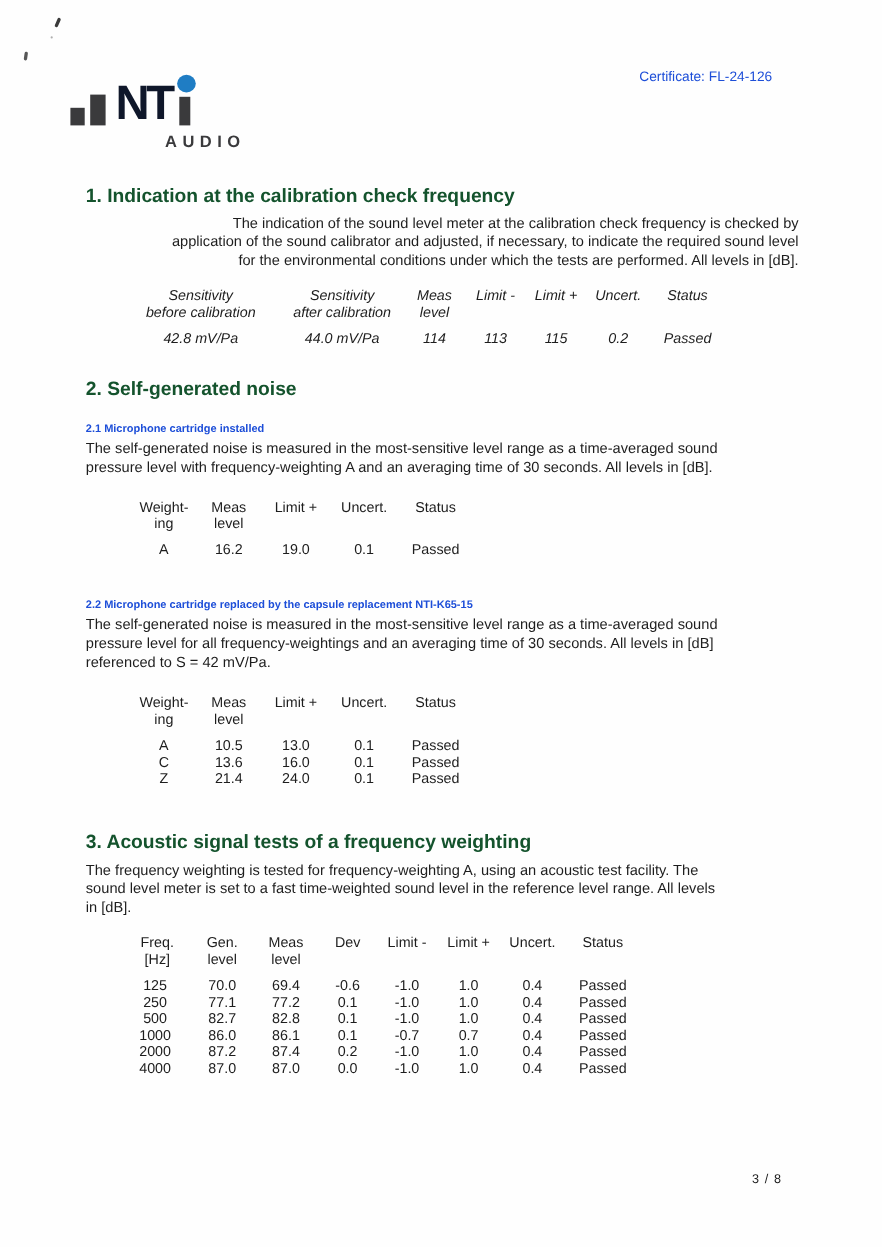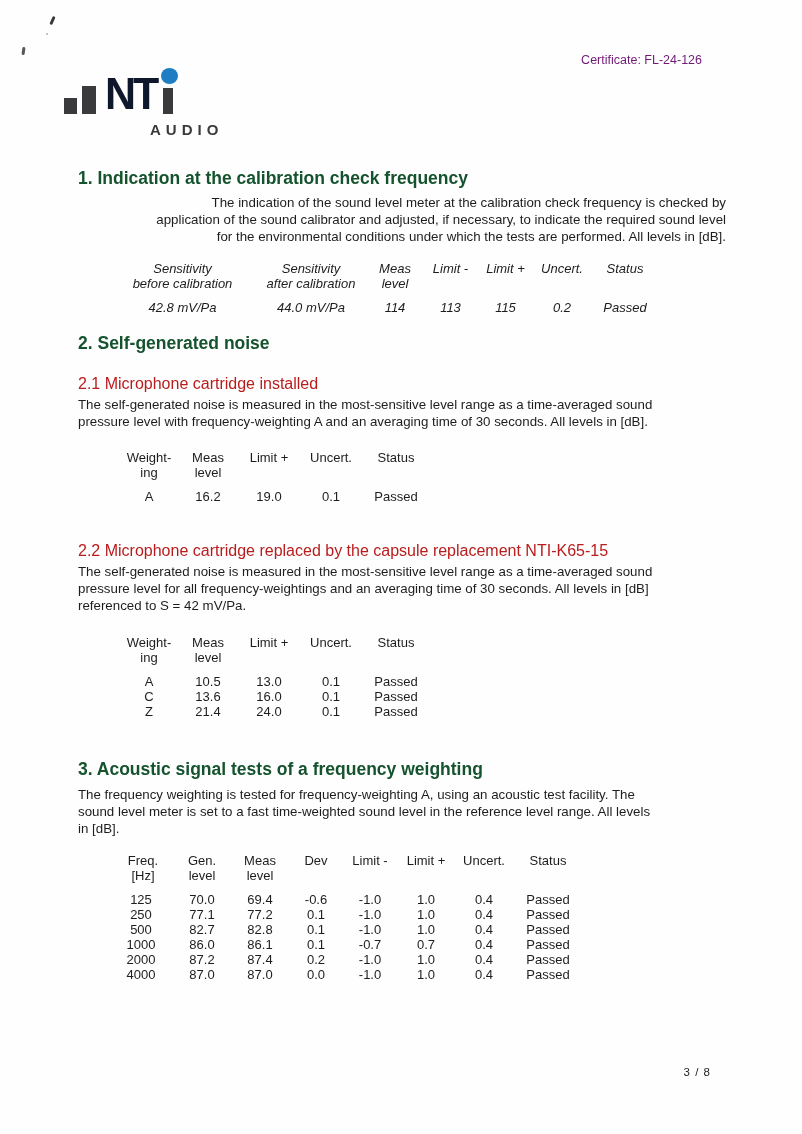--- a/index.html
+++ b/index.html
@@ -17,22 +17,22 @@
   }
 
   
   .artifact { position: absolute; background: #3a3a3a; border-radius: 2px; }
   .artifact.tick  { left: 51px; top: 16px;  width: 3px; height: 9px; transform: rotate(24deg); }
   .artifact.comma { left: 22px; top: 47px;  width: 3px; height: 8px; transform: rotate(8deg); opacity: .85; }
   .artifact.speck { left: 46px; top: 33px;  width: 2px; height: 2px; opacity: .4; }
 
   
   .certificate-no {
-    position: absolute; top: 53px; right: 100px;
-    font-size: 12.5px; color: #701a75;
+    position: absolute; top: 63px; right: 100px;
+    font-size: 12.5px; color: #1d4ed8;
   }
 
   .logo { position: absolute; left: 64px; top: 68px; width: 220px; }
   .logo-row { display: flex; align-items: flex-end; height: 46px; }
   .logo-bar { background: #3a3a3c; margin-right: 5px; }
   .logo-bar.b1 { width: 13px; height: 16px; }
   .logo-bar.b2 { width: 14px; height: 28px; }
   .logo-nt {
     font-size: 43px; font-weight: 700; color: #0f172a;
     letter-spacing: -3px; line-height: 40px; margin-left: 4px;
@@ -43,28 +43,28 @@
   .logo-i .dot  { position: absolute; left: 0px; top: 0px; width: 17px; height: 16px; background: #1f7dc4; border-radius: 50%; }
   .logo-audio {
     margin: 7px 0 0 86px;
     font-size: 15px; font-weight: bold; color: #3a3a3c; letter-spacing: 5px;
   }
 
   
   .main { position: absolute; left: 78px; top: 168px; width: 648px; }
 
   h2.sec-title { font-size: 17.5px; font-weight: bold; color: #14532d; letter-spacing: 0; }
-  h3.sub-title { font-size: 16px; font-weight: normal; color: #b91c1c; }
+  h3.sub-title { font-size: 10px; font-weight: bold; color: #1d4ed8; }
   p.body-text  { font-size: 13.3px; line-height: 17px; color: #1d1d1d; white-space: pre-line; }
 
   .sec1-title { margin-bottom: 5px; }
   .sec1-body  { margin-bottom: 15px; text-align: right; }
   .table1 { margin: 17px 0 0 32px; font-style: italic; }
 
-  .sec2-title { margin-top: 18px; }
+  .sec2-title { margin-top: 28px; }
   .sub21-title { margin-top: 21px; margin-bottom: 3px; }
   .table21 { margin: 21px 0 0 42px; }
 
   .sub22-title { margin-top: 38px; margin-bottom: 3px; }
   .table22 { margin: 22px 0 0 42px; }
 
   .sec3-title { margin-top: 40px; margin-bottom: 6px; }
   .table3 { margin: 17px 0 0 38px; }
 
   

